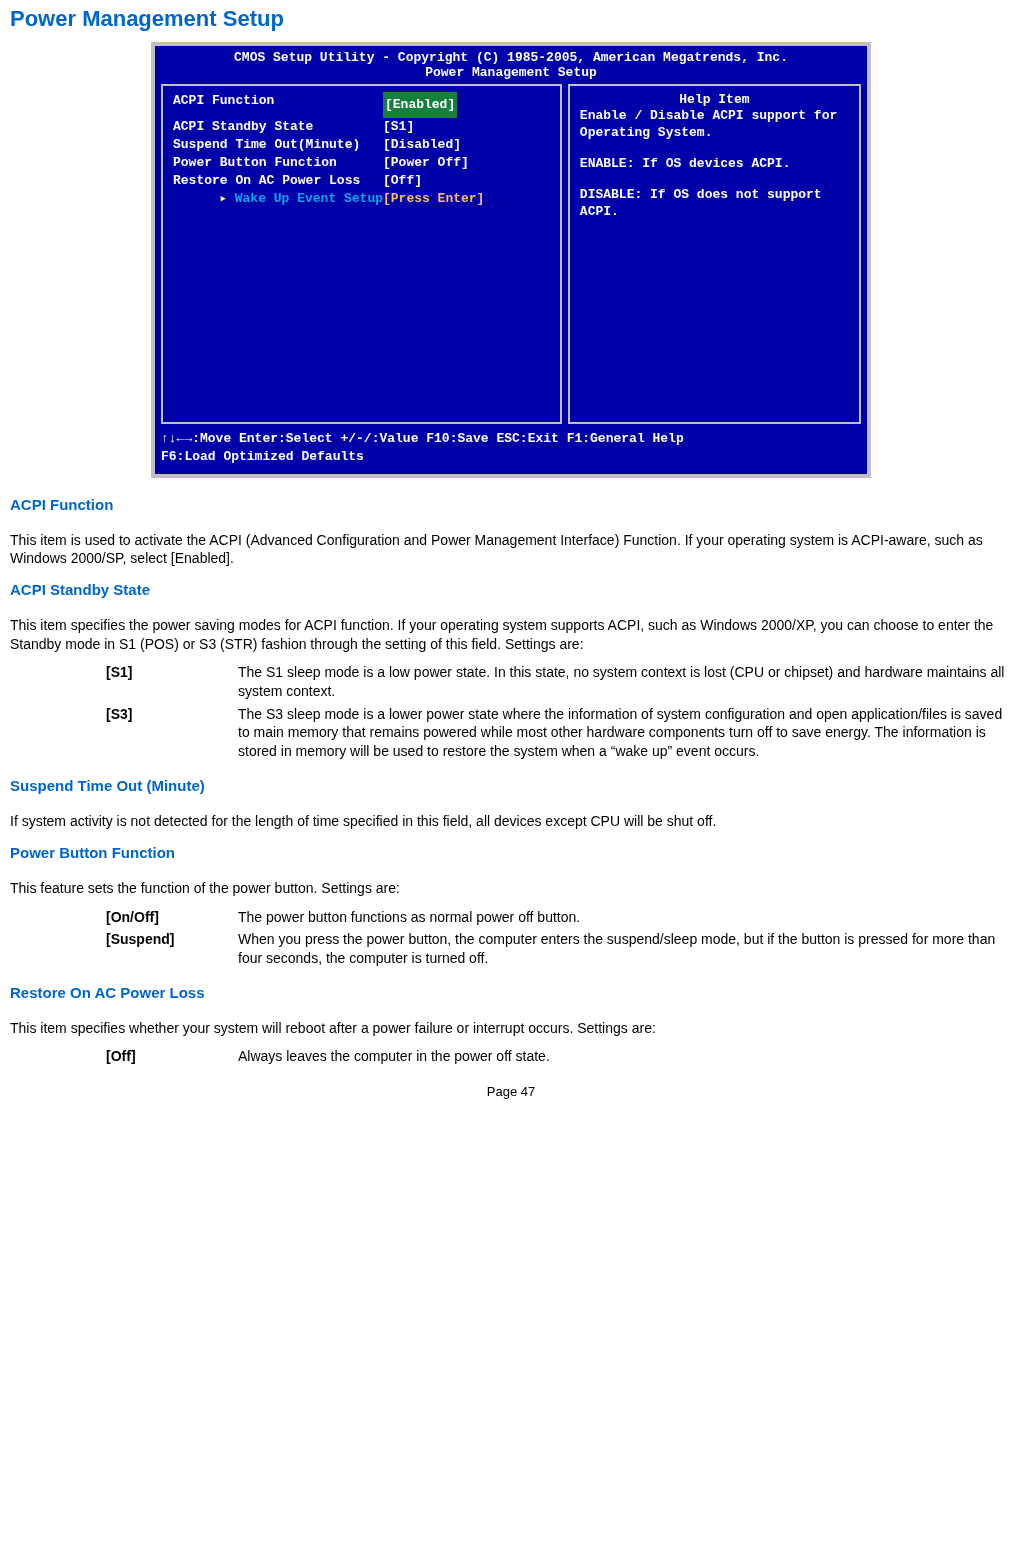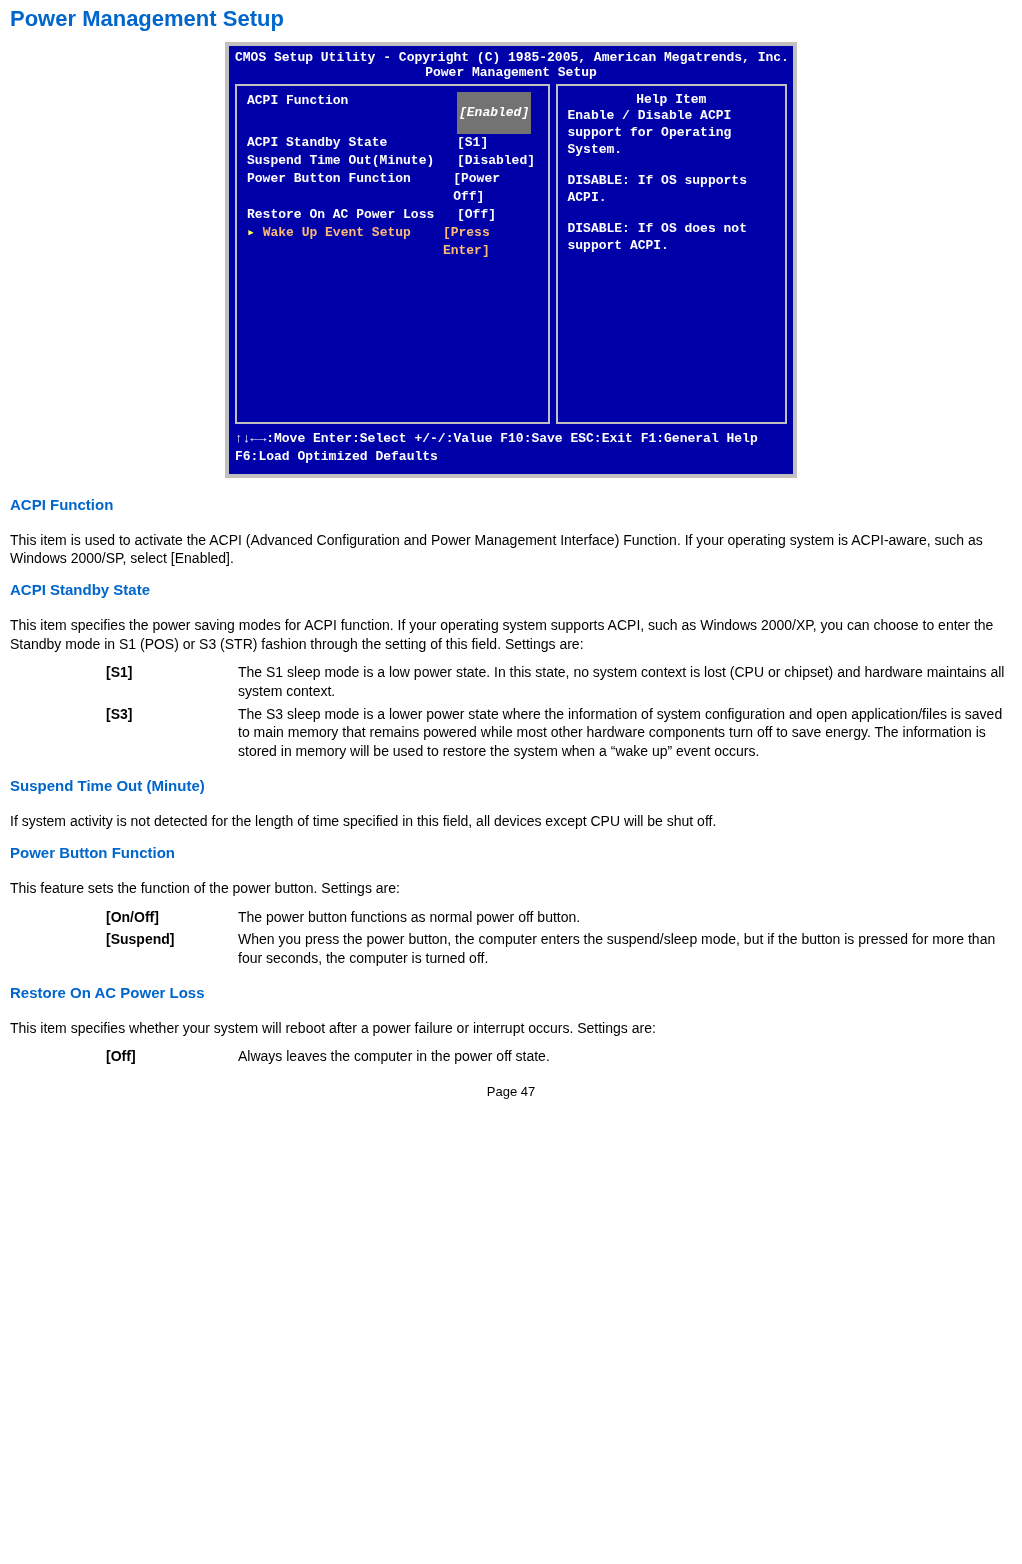--- a/index.html
+++ b/index.html
@@ -15,21 +15,21 @@
     padding: 0 10px 20px 10px;
   }
   h1.page-title {
     color: #0066cc;
     font-size: 22px;
     font-weight: bold;
     margin: 6px 0 10px 0;
   }
   .bios-box {
     margin: 0 auto 18px auto;
-    width: 572px;
+    width: 720px;
     border: 4px solid #c0c0c0;
     background: #0000a8;
     color: #fff;
     font-family: "Courier New", monospace;
     font-size: 13px;
     font-weight: bold;
     box-sizing: border-box;
   }
   .bios-header {
     text-align: center;
@@ -56,27 +56,26 @@
   .bios-right {
     flex: 1;
   }
   .bios-row {
     display: flex;
     line-height: 18px;
   }
   .bios-label { width: 210px; color: #fff; }
   .bios-value { color: #fff; }
   .bios-value.sel {
-    background: #737373;
+    background: #15803d;
     color: #fff;
-    padding: 12px 2px;
-    font-style: italic;
+    padding: 4px 2px;
   }
   .bios-value.yellow { color: #fdba74; }
-  .bios-label.yellow { color: #fdba74; }
+  .bios-label.yellow { color: #0ea5e9; text-align: right; }
   .bios-left .submenu::before { content: "▸ "; color: #ffff55; }
   .bios-right-title { text-align: center; margin-bottom: 0; }
   .bios-right p { margin: 0 0 14px 0; line-height: 17px; }
   .bios-footer {
     text-align: left;
     padding: 6px 6px 8px 6px;
     line-height: 18px;
   }
   h3.section {
     color: #0066cc;
@@ -141,21 +140,21 @@
           <span class="bios-value">[Off]</span>
         </div>
         <div class="bios-row">
           <span class="bios-label yellow submenu">Wake Up Event Setup</span>
           <span class="bios-value yellow">[Press Enter]</span>
         </div>
       </div>
       <div class="bios-panel bios-right">
         <div class="bios-right-title">Help Item</div>
         <p>Enable / Disable ACPI support for Operating System.</p>
-        <p>DISABLE: If OS supports ACPI.</p>
+        <p>ENABLE: If OS devices ACPI.</p>
         <p>DISABLE: If OS does not support ACPI.</p>
       </div>
     </div>
     <div class="bios-footer">
       <div>↑↓←→:Move  Enter:Select  +/-/:Value  F10:Save  ESC:Exit  F1:General Help</div>
       <div>F6:Load Optimized Defaults</div>
     </div>
   </div>
 
   <h3 class="section">ACPI Function</h3>

